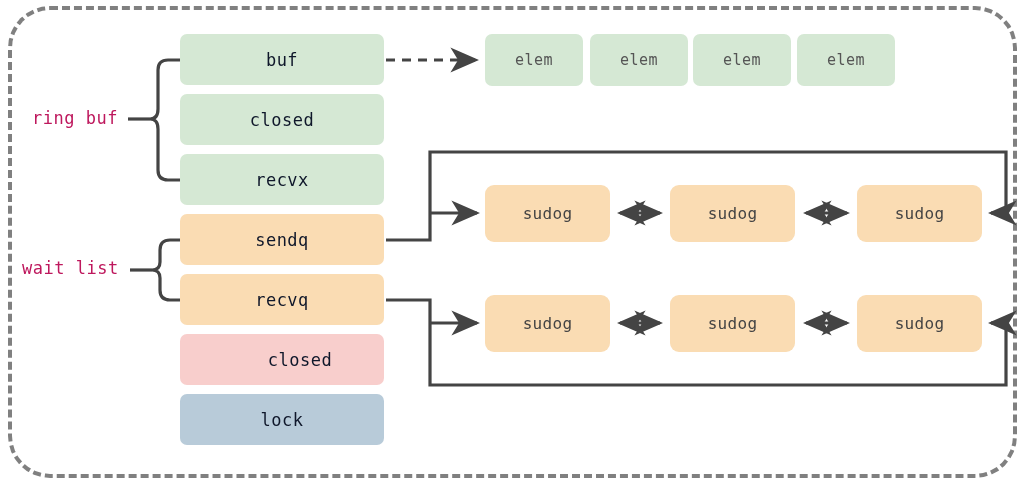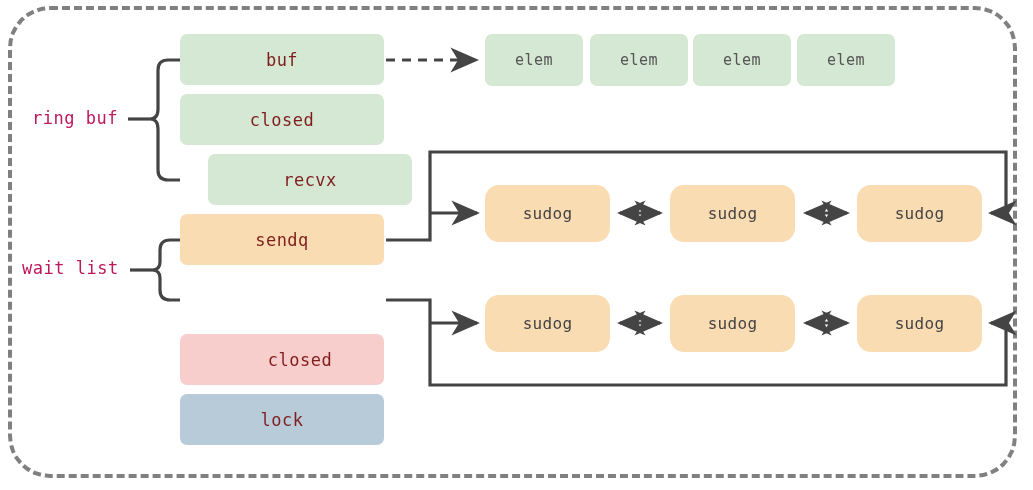--- a/index.html
+++ b/index.html
@@ -28,21 +28,21 @@
   .fieldbox {
     position: absolute;
     left: 180px;
     width: 204px;
     height: 51px;
     border-radius: 7px;
     display: flex;
     align-items: center;
     justify-content: center;
     font-size: 17px;
-    color: #7f1d1d;
+    color: #0f172a;
     letter-spacing: 0.5px;
     box-sizing: border-box;
   }
   .elembox {
     position: absolute;
     top: 34px;
     width: 98px;
     height: 52px;
     border-radius: 7px;
     display: flex;
@@ -51,21 +51,21 @@
     font-size: 15px;
     color: #555555;
     letter-spacing: 0.5px;
     box-sizing: border-box;
     text-align: right;
   }
   .sudogbox {
     position: absolute;
     width: 125px;
     height: 57px;
-    border-radius: 14px;
+    border-radius: 9px;
     display: flex;
     align-items: center;
     justify-content: center;
     font-size: 16px;
     color: #444444;
     letter-spacing: 0.3px;
     box-sizing: border-box;
   }
   .grouplabel {
     position: absolute;
@@ -89,25 +89,28 @@
 <div id="canvas">
 
   <div id="outer-border" style="border-color: rgb(128, 128, 128);"></div>
 
   <div class="fieldbox" id="f0" style="top: 34px; background: rgb(213, 232, 212);">
     <span>buf</span>
   </div>
   <div class="fieldbox" id="f1" style="top: 94px; background: rgb(213, 232, 212);">
     <span>closed</span>
   </div>
-  <div class="fieldbox" id="f2" style="top: 154px; background: rgb(213, 232, 212); margin-left: 28px;">
+  <div class="fieldbox" id="f2" style="top: 154px; background: rgb(213, 232, 212);">
     <span>recvx</span>
   </div>
   <div class="fieldbox" id="f3" style="top: 214px; background: rgb(250, 220, 179);">
     <span>sendq</span>
+  </div>
+  <div class="fieldbox" id="f4" style="top: 274px; background: rgb(250, 220, 179);">
+    <span>recvq</span>
   </div>
   <div class="fieldbox" id="f5" style="top: 334px; background: rgb(248, 206, 204); padding-left: 36px;">
     <span>closed</span>
   </div>
   <div class="fieldbox" id="f6" style="top: 394px; background: rgb(184, 203, 217);">
     <span>lock</span>
   </div>
 
   <div class="elembox" id="e0" style="left: 485px; background: rgb(213, 232, 212);">
     <span>elem</span>

